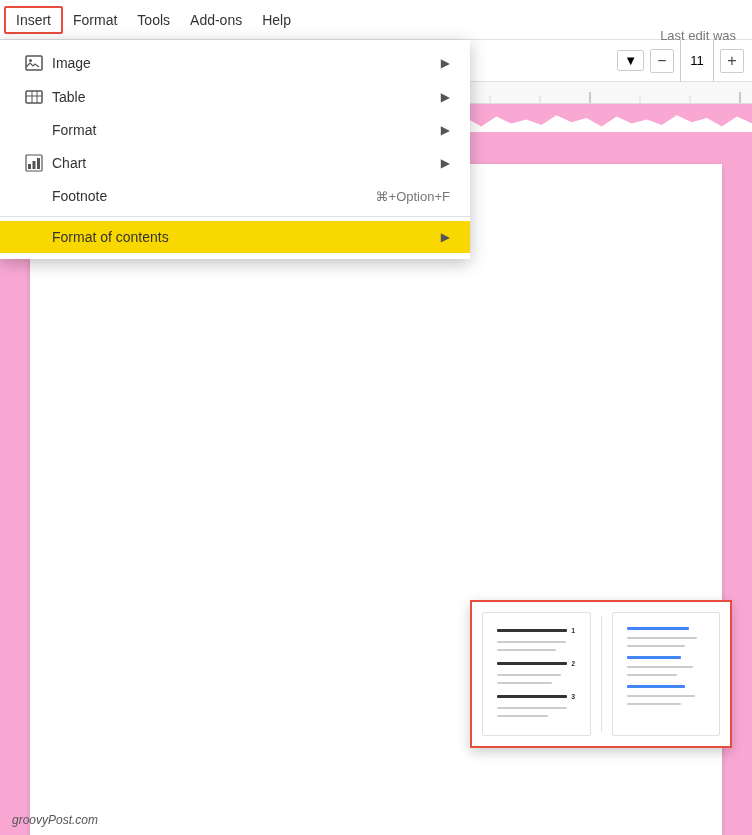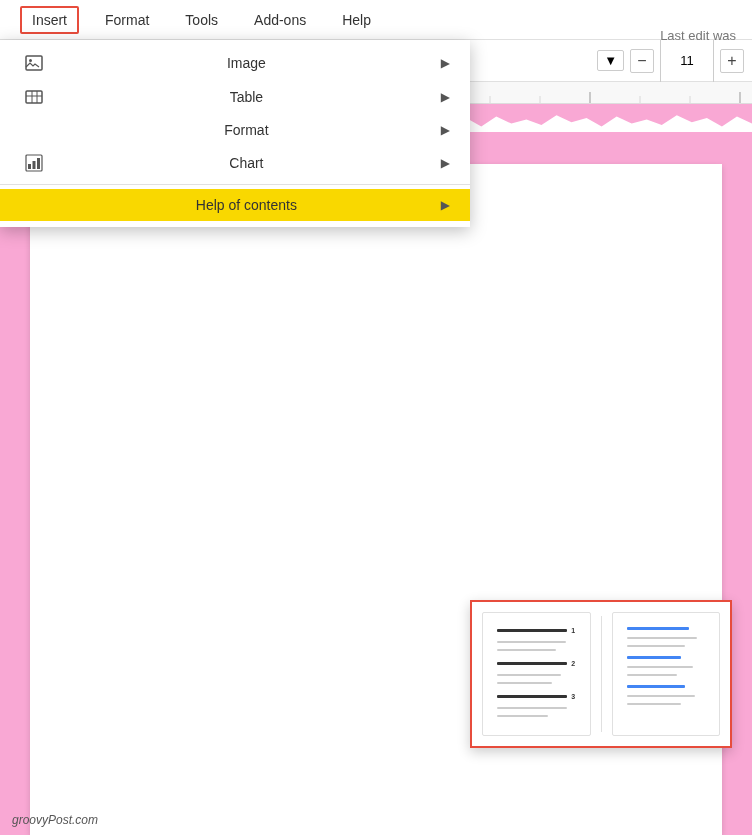--- a/index.html
+++ b/index.html
@@ -24,21 +24,20 @@
       z-index: 100;
     }
 
     .menu-item {
       padding: 4px 10px;
       font-size: 14px;
       color: #333;
       cursor: pointer;
       border-radius: 2px;
       white-space: nowrap;
-      margin-left: 16px;
     }
 
     .menu-item.active {
       background: #fff;
       border: 2px solid #e74c3c;
       color: #333;
     }
 
     .menu-bar-right {
       margin-left: auto;
@@ -78,21 +77,21 @@
       justify-content: center;
       font-size: 16px;
       cursor: pointer;
       border: 1px solid #ccc;
       border-radius: 2px;
       background: #fff;
       color: #444;
     }
 
     .font-size-value {
-      width: 54px;
+      width: 34px;
       text-align: center;
       font-size: 13px;
       padding: 19px 4px;
       border: 1px solid #ccc;
       border-radius: 2px;
     }
 
     
     .ruler {
       height: 22px;
@@ -138,21 +137,20 @@
     .dropdown-item .item-icon {
       width: 28px;
       display: flex;
       align-items: center;
       justify-content: center;
       margin-right: 4px;
     }
 
     .dropdown-item .item-label {
       flex: 1;
-      text-align: center;
     }
 
     .dropdown-item .item-shortcut {
       color: #777;
       font-size: 13px;
       margin-left: 40px;
     }
 
     .dropdown-item .item-arrow {
       margin-left: auto;
@@ -355,27 +353,32 @@
           <rect x="3" y="10" width="3" height="5" fill="#555"></rect>
           <rect x="7.5" y="7" width="3" height="8" fill="#555"></rect>
           <rect x="12" y="4" width="3" height="11" fill="#555"></rect>
         </svg>
       </div>
       <span class="item-label">Chart</span>
       <span class="item-arrow">▶</span>
     </div>
 
 
+    <div class="dropdown-item">
+      <div class="item-icon"></div>
+      <span class="item-label">Footnote</span>
+      <span class="item-shortcut">⌘+Option+F</span>
+    </div>
 
     <div class="dropdown-divider"></div>
 
 
     <div class="dropdown-item highlighted">
       <div class="item-icon"></div>
-      <span class="item-label">Help of contents</span>
+      <span class="item-label">Format of contents</span>
       <span class="item-arrow">▶</span>
     </div>
 
   </div>
 </div>
 
 <div class="submenu-popup">
 
   <div class="toc-option">
     <div class="toc-preview">

